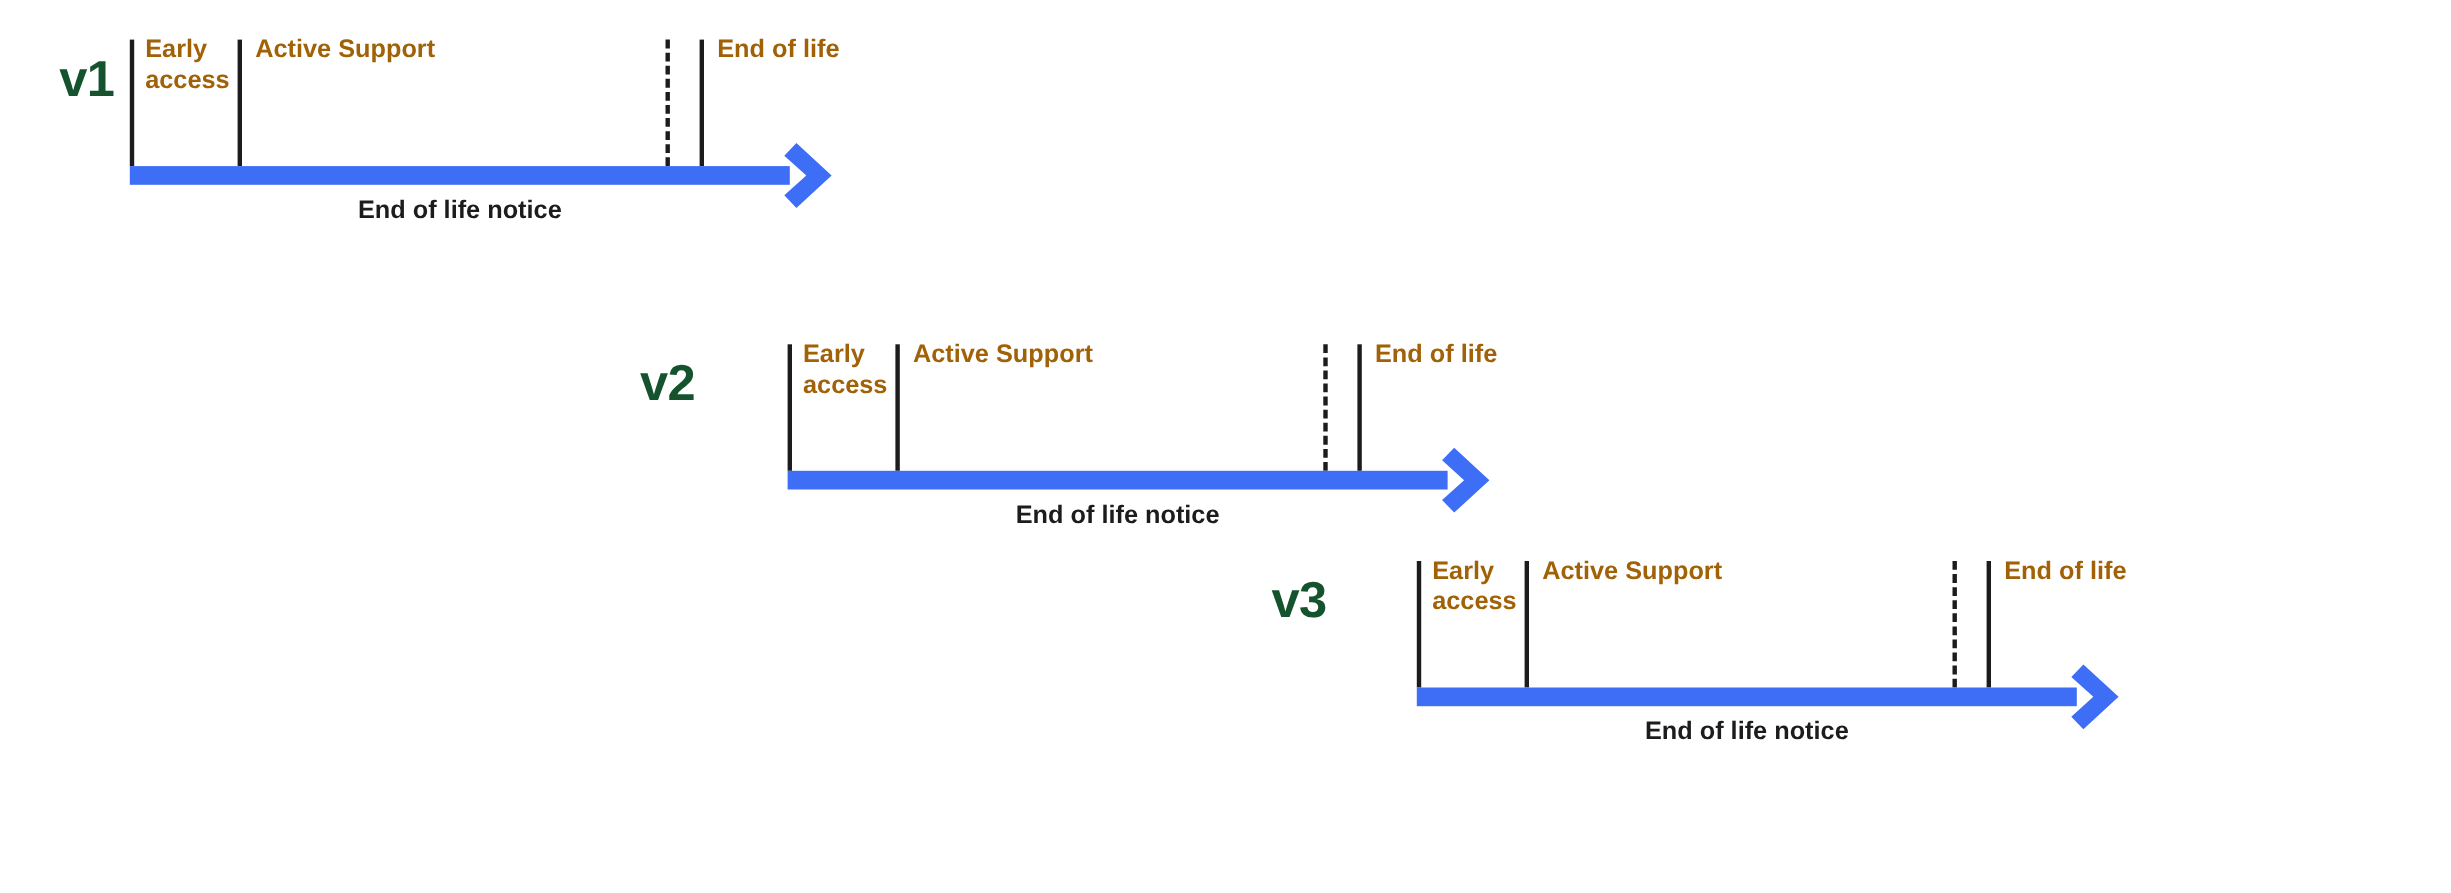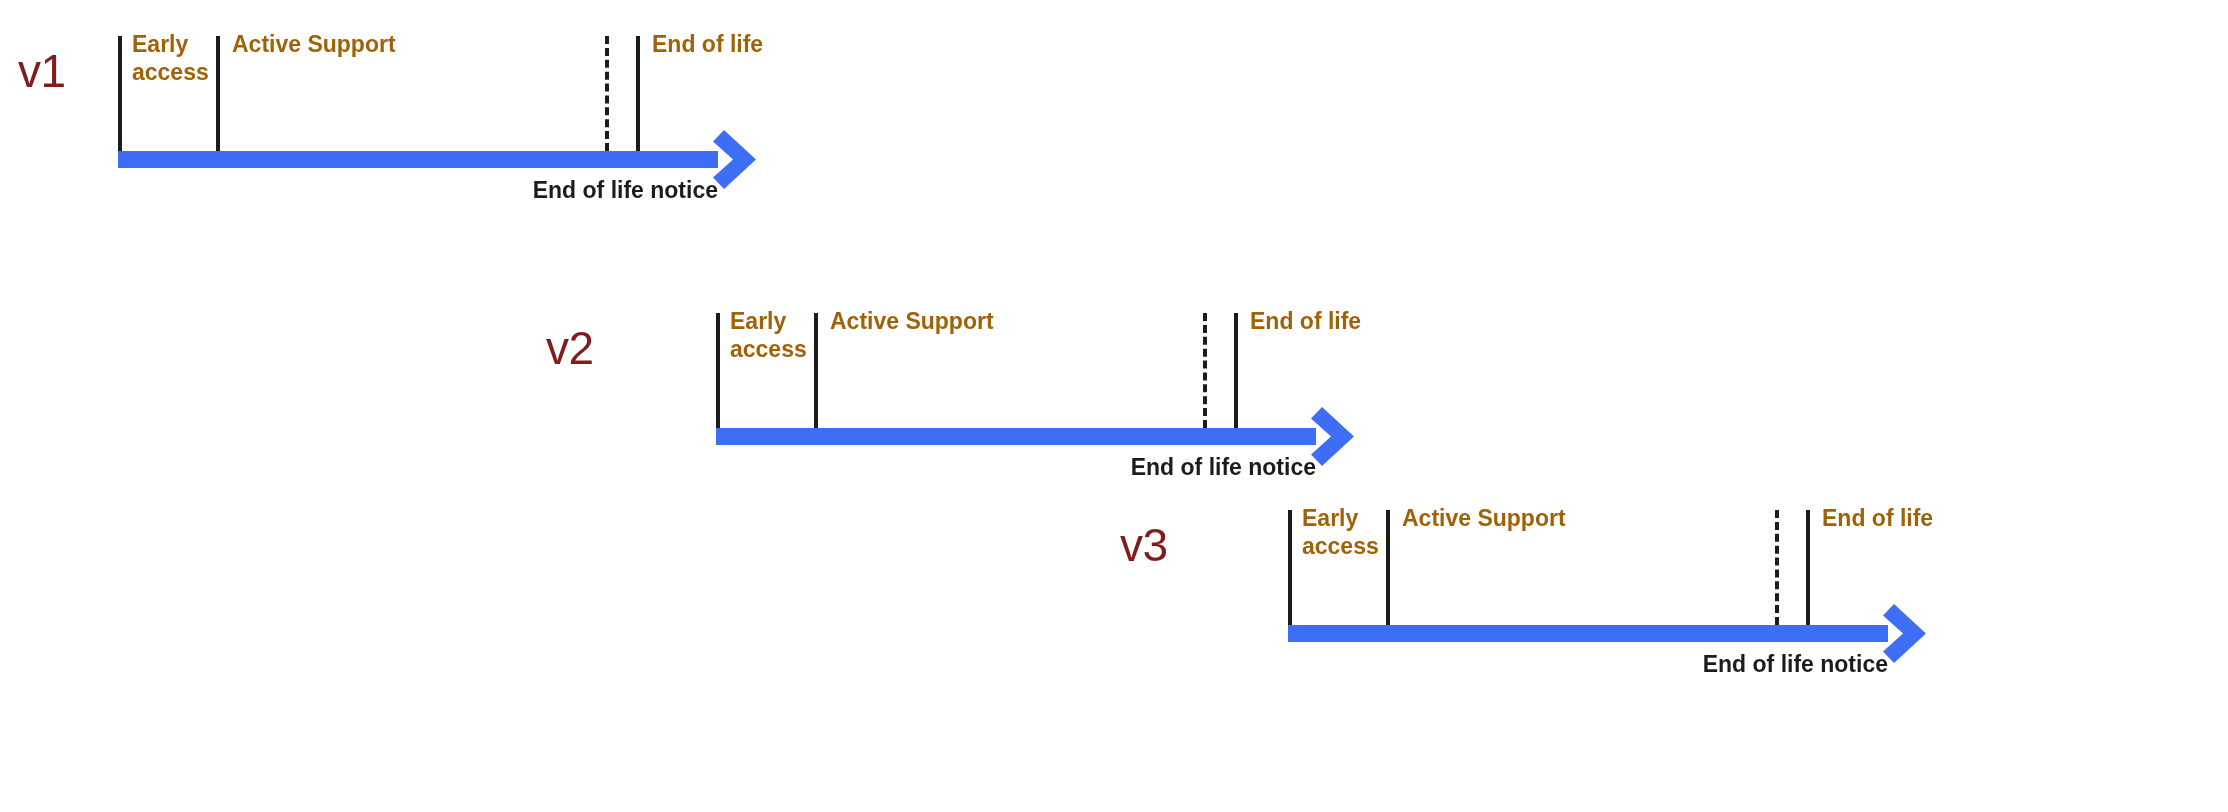--- a/index.html
+++ b/index.html
@@ -27,25 +27,26 @@
     position: absolute;
     height: 230px;
   }
 
   
   .version-label {
     position: absolute;
     left: 0;
     top: 30px;
     width: 86px;
+    text-align: right;
     font-size: 46px;
-    font-weight: 400;
+    font-weight: 700;
     line-height: 1;
     letter-spacing: -0.5px;
-    color: #7f1d1d;
+    color: #14532d;
     white-space: nowrap;
   }
 
   
   .track {
     position: absolute;
     left: 100px;
     top: 0;
     height: 230px;
   }
@@ -101,21 +102,21 @@
 
   
   .notice-label {
     position: absolute;
     top: 158px;
     font-size: 23px;
     font-weight: 700;
     line-height: 1.22;
     color: #1c1c1c;
     white-space: nowrap;
-    text-align: right;
+    text-align: center;
   }
 </style>
 </head>
 <body>
 
 <div class="diagram">
 
   <div class="lifecycle-row" style="left:18px; top:18px; width:930px;">
 
     <div class="version-label">v1</div>

